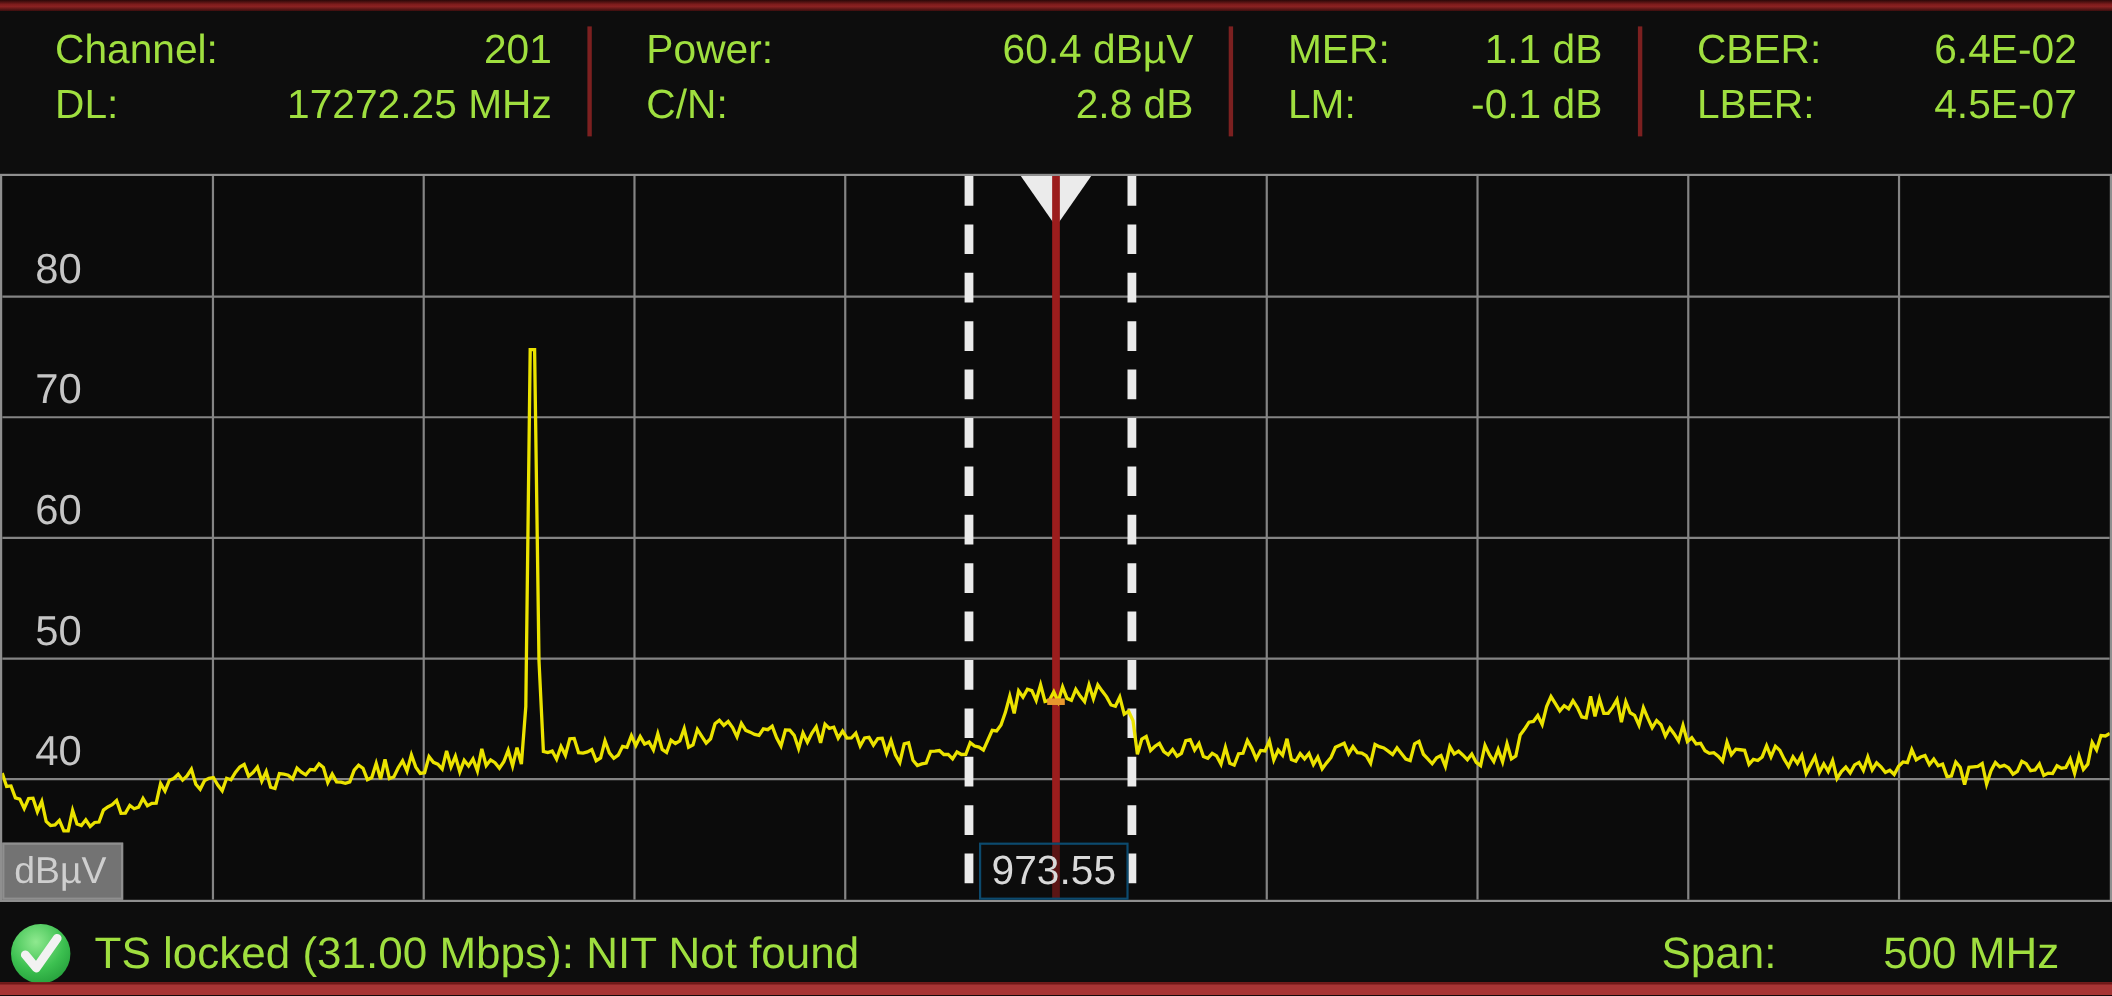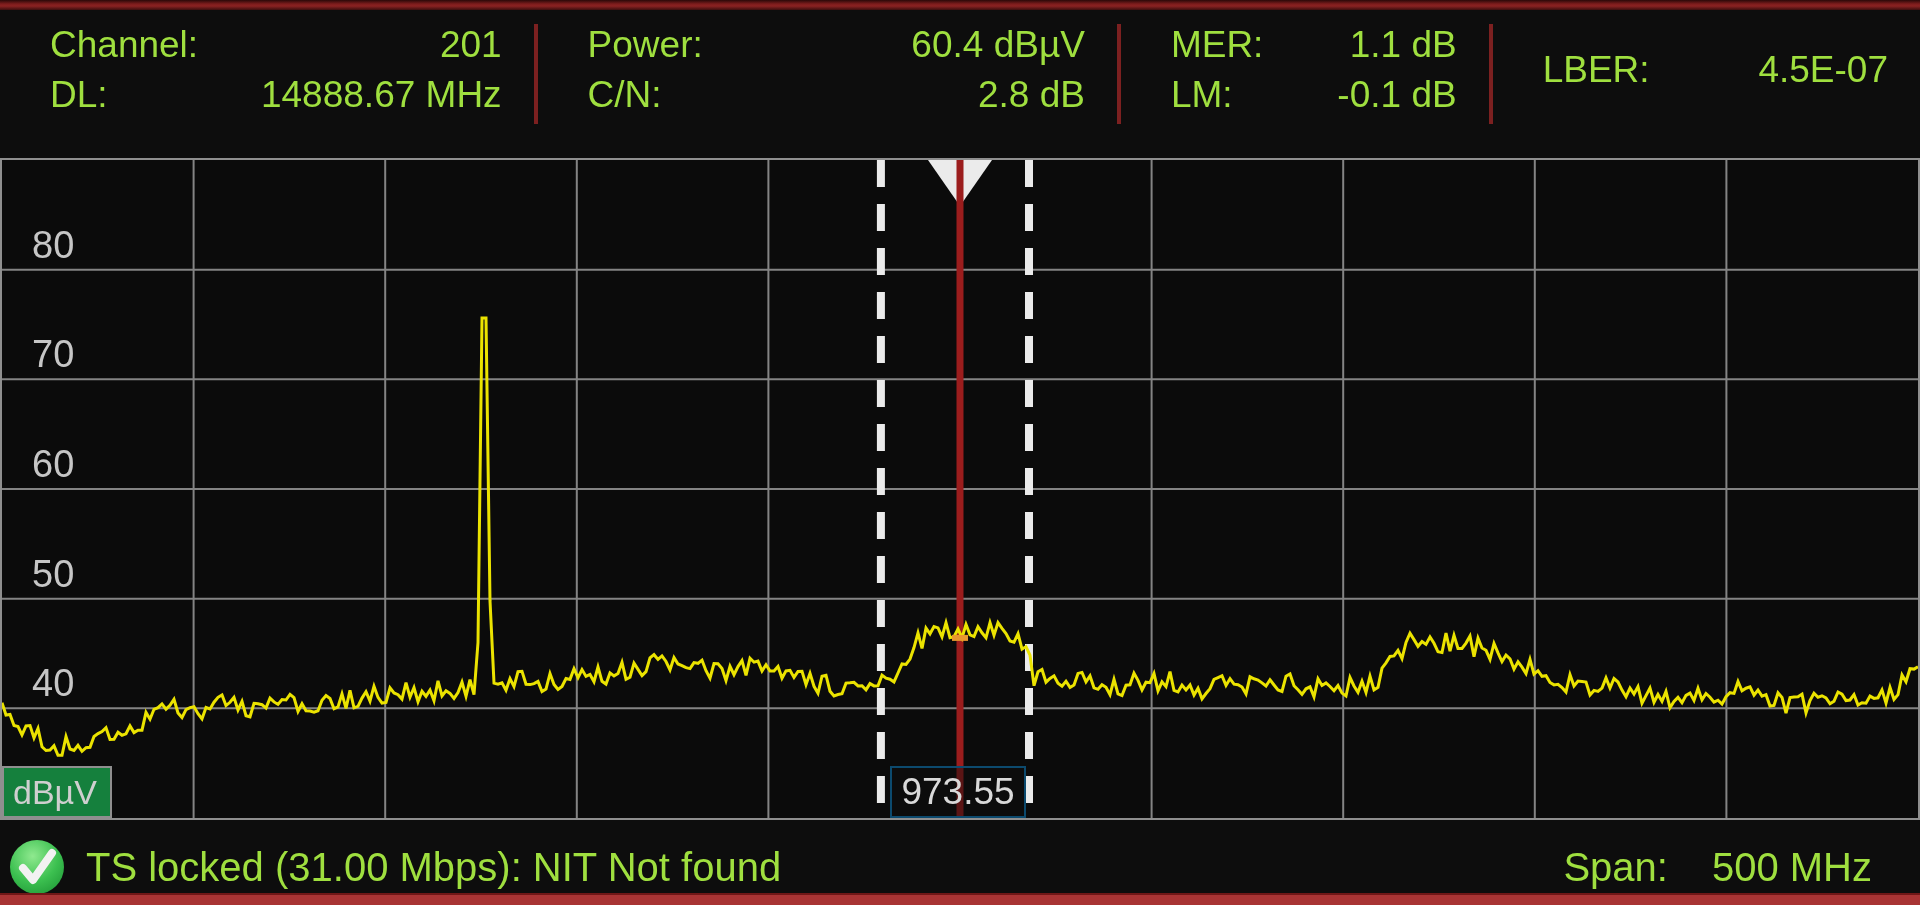--- a/index.html
+++ b/index.html
@@ -24,48 +24,48 @@
   .hdr-div{width:4px;background:#7c2020;margin:6px 0 2px 0;}
   .hrow{display:flex;justify-content:space-between;align-items:baseline;
     color:#9fdf3f;font-size:37px;line-height:50px;white-space:nowrap;margin-left:36px;}
   .gap-strip{height:32px;}
   
   .plot{position:relative;width:1920px;height:662px;
     border:2px solid #8f8f8f;background:#0b0b0b;}
   .plot svg{position:absolute;left:0;top:0;width:1916px;height:658px;display:block;}
   .ylab{position:absolute;left:30px;color:#c6c6c6;font-size:38px;line-height:34px;}
   .unit-box{position:absolute;left:0;top:606px;width:110px;height:52px;
-    border:2px solid #8f8f8f;background:#15803d;color:#cfcfcf;font-size:34px;
+    border:2px solid #8f8f8f;background:#737373;color:#cfcfcf;font-size:34px;
     line-height:48px;padding-left:9px;z-index:4;}
   .marker-box{position:absolute;left:888px;top:606px;width:136px;height:52px;
     border:2px solid #0c4a6e;background:rgba(14,14,14,0.45);color:#d9d9d9;
     font-size:37px;line-height:48px;text-align:center;z-index:4;}
   
   .status{display:flex;align-items:center;height:94px;width:100%;padding:0 48px 0 8px;}
   .status .msg{color:#9fdf3f;font-size:40px;margin-left:20px;white-space:nowrap;}
-  .status .span-wrap{margin-left:auto;display:flex;align-items:baseline;gap:44px;
+  .status .span-wrap{margin-left:auto;display:flex;align-items:baseline;gap:97px;
     color:#9fdf3f;font-size:40px;white-space:nowrap;}
   .check-icon{width:58px;height:58px;flex:0 0 auto;}
 </style>
 </head>
 <body>
 
 <div class="screen">
 
   <div class="top-red"></div>
 
   <div class="hdr">
     <div class="hdr-col c1">
       <div class="hrow">
           <span>Channel:</span>
           <span>201</span>
         </div>
       <div class="hrow">
           <span>DL:</span>
-          <span>14888.67 MHz</span>
+          <span>17272.25 MHz</span>
         </div>
     </div>
     <div class="hdr-div"></div>
     <div class="hdr-col c2">
       <div class="hrow">
           <span>Power:</span>
           <span>60.4 dBµV</span>
         </div>
       <div class="hrow">
           <span>C/N:</span>
@@ -78,20 +78,24 @@
           <span>MER:</span>
           <span>1.1 dB</span>
         </div>
       <div class="hrow">
           <span>LM:</span>
           <span>-0.1 dB</span>
         </div>
     </div>
     <div class="hdr-div"></div>
     <div class="hdr-col c4">
+      <div class="hrow">
+          <span>CBER:</span>
+          <span>6.4E-02</span>
+        </div>
       <div class="hrow">
           <span>LBER:</span>
           <span>4.5E-07</span>
         </div>
     </div>
   </div>
 
   <div class="gap-strip"></div>
 
   <div class="plot">

